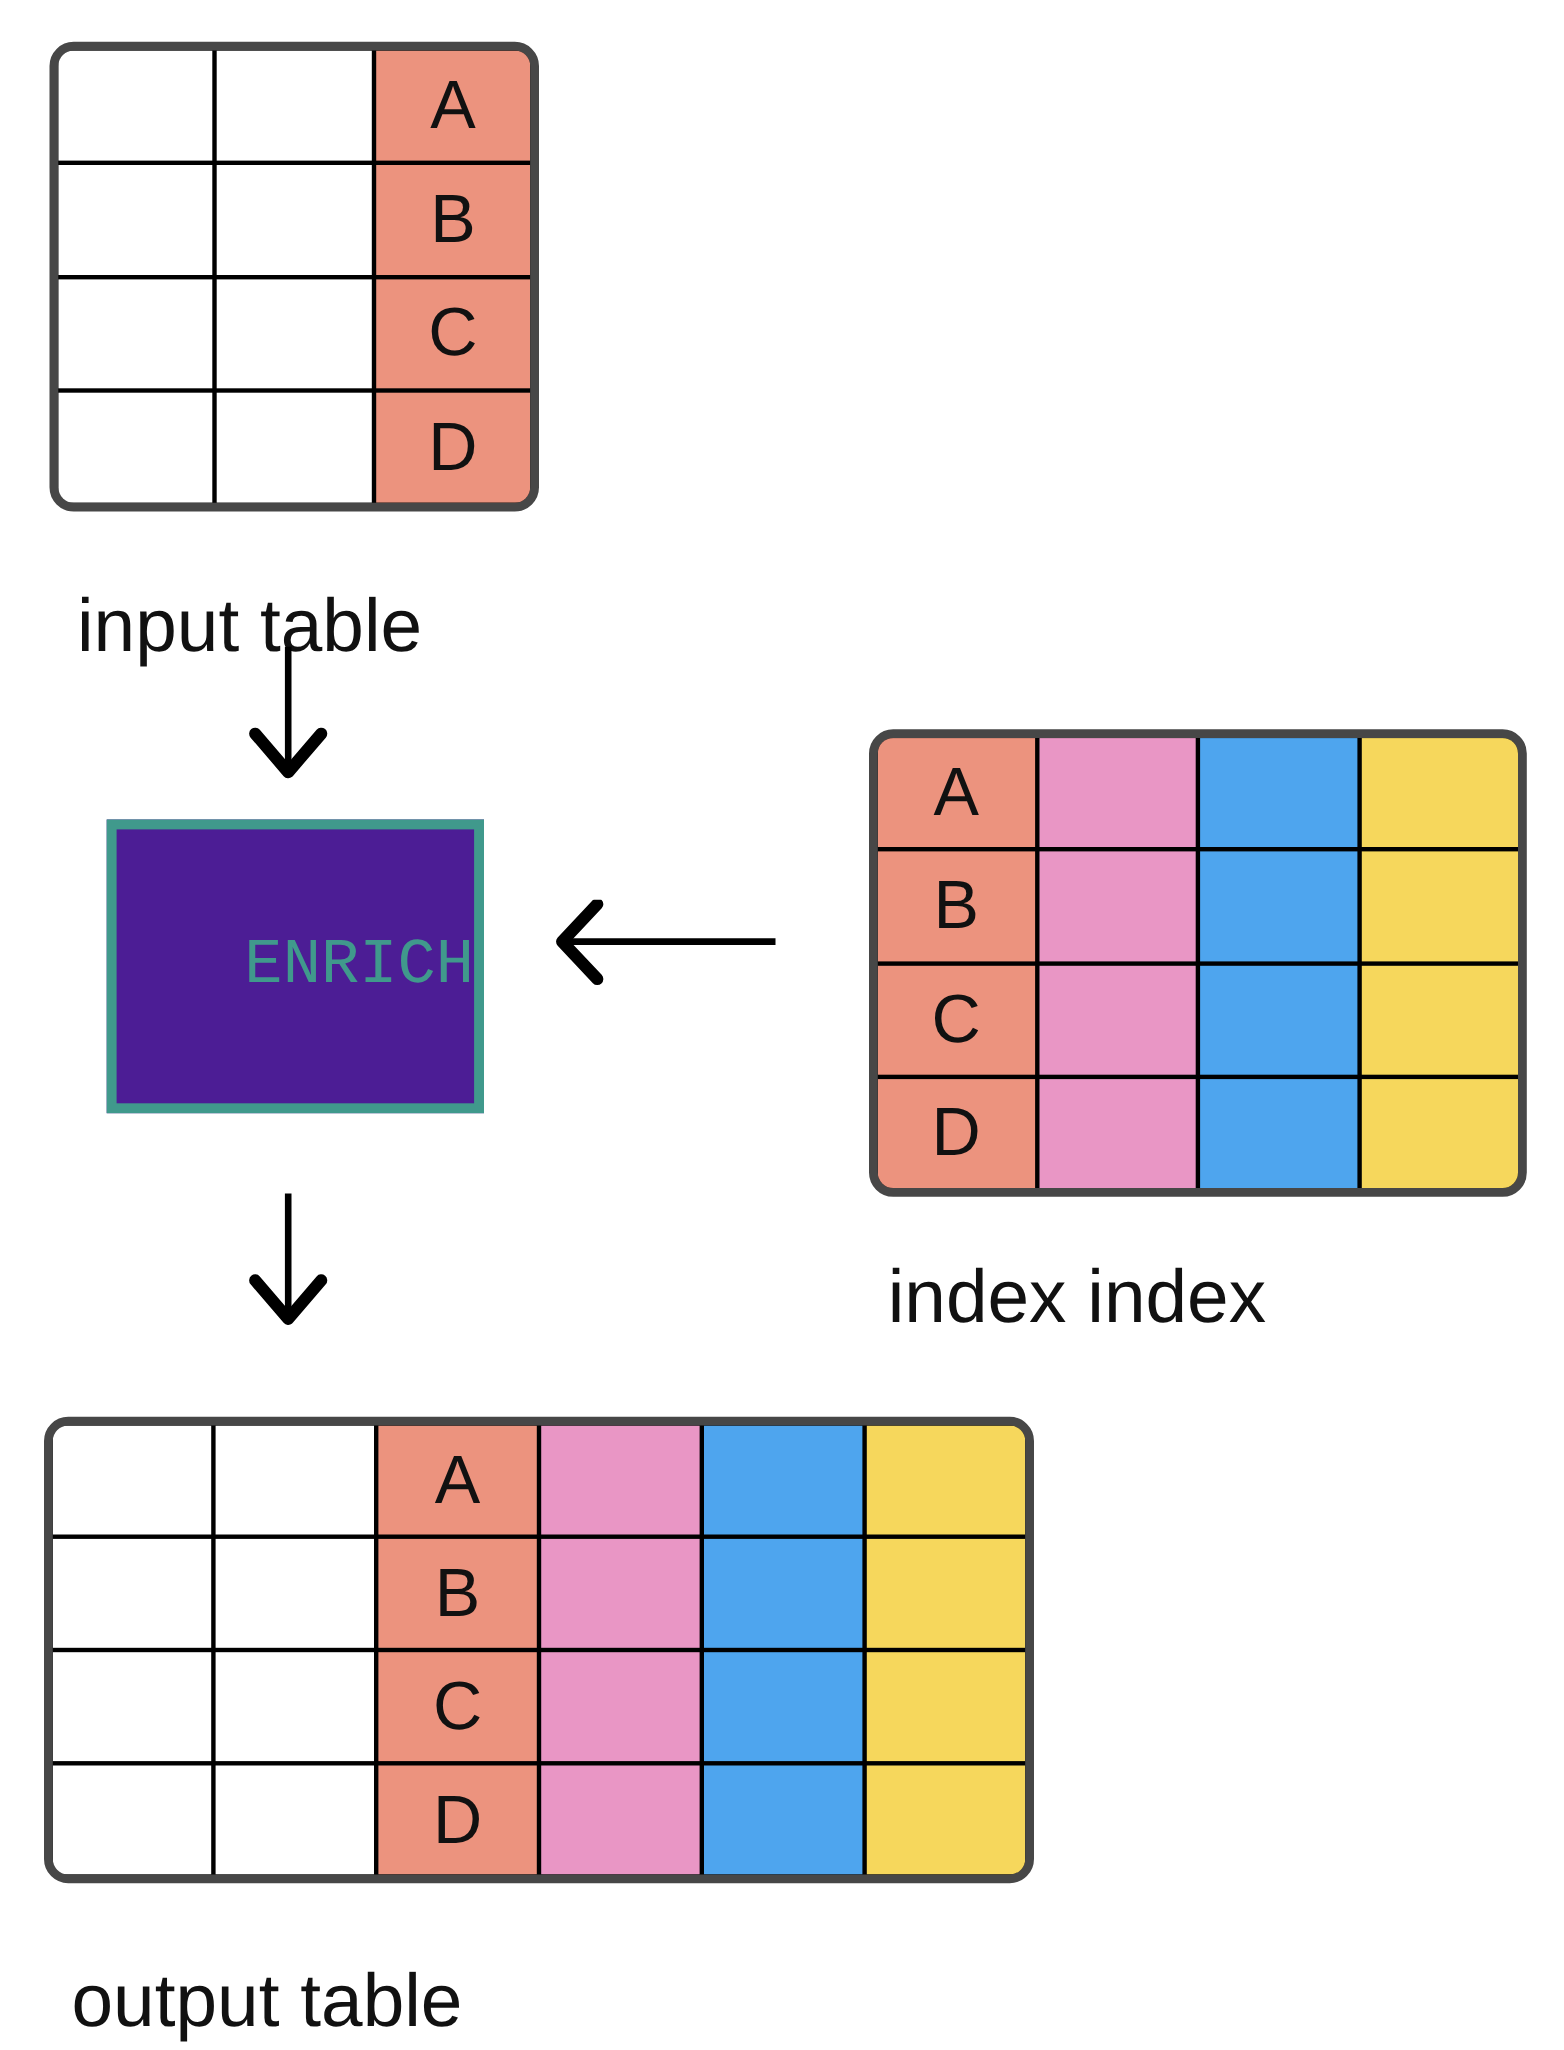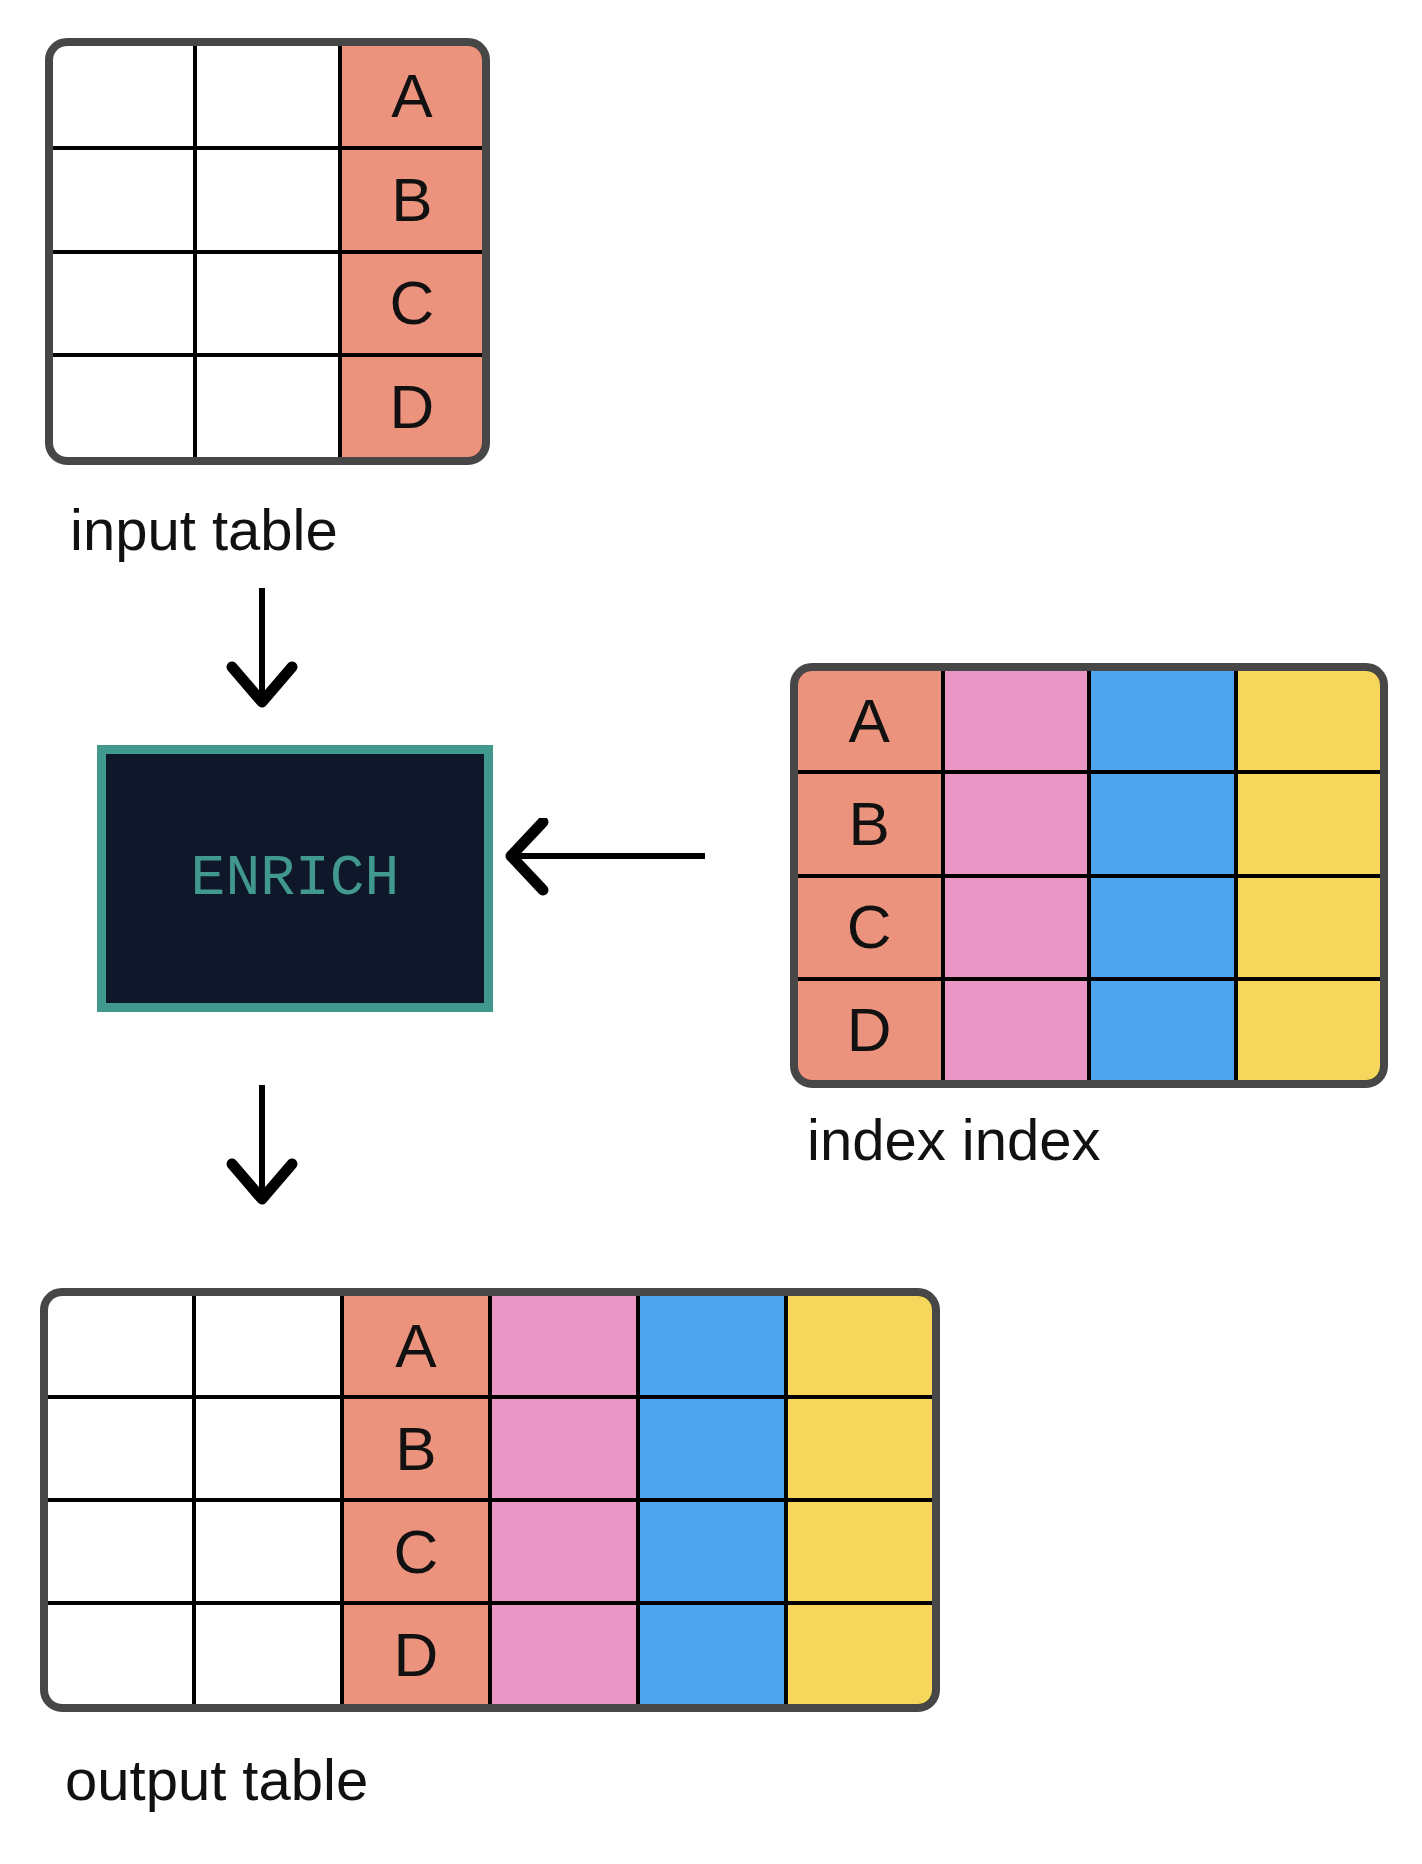--- a/index.html
+++ b/index.html
@@ -11,28 +11,28 @@
     position:absolute;box-sizing:border-box;
     border:8px solid #474747;border-radius:22px;
     background:#000000;overflow:hidden;
     display:grid;gap:4px;
   }
   .cell{
     display:flex;align-items:center;justify-content:center;
     font-size:62px;color:#111111;line-height:1;
   }
   .lbl{
-    position:absolute;font-size:58px;color:#111111;
-    white-space:nowrap;line-height:1.1;
+    position:absolute;font-size:68px;color:#111111;
+    white-space:nowrap;line-height:1.1;margin-top:34px;
   }
   .enrich-box{
     position:absolute;box-sizing:border-box;
-    left:97px;top:745px;width:396px;height:267px;
-    border:9px solid #40998c;background:#0f172a;
-    display:flex;flex-direction:column;align-items:center;justify-content:center;
+    left:97px;top:745px;width:343px;height:267px;
+    border:9px solid #40998c;background:#4c1d95;
+    display:flex;flex-direction:column;align-items:flex-end;justify-content:center;
     color:#40998c;
   }
   .enrich-line-mono{
     font-family:"Liberation Mono","DejaVu Sans Mono",monospace;
     font-size:58px;line-height:80px;
   }
   .enrich-line-sans{
     font-family:"Liberation Sans",sans-serif;
     font-size:58px;line-height:80px;
   }

